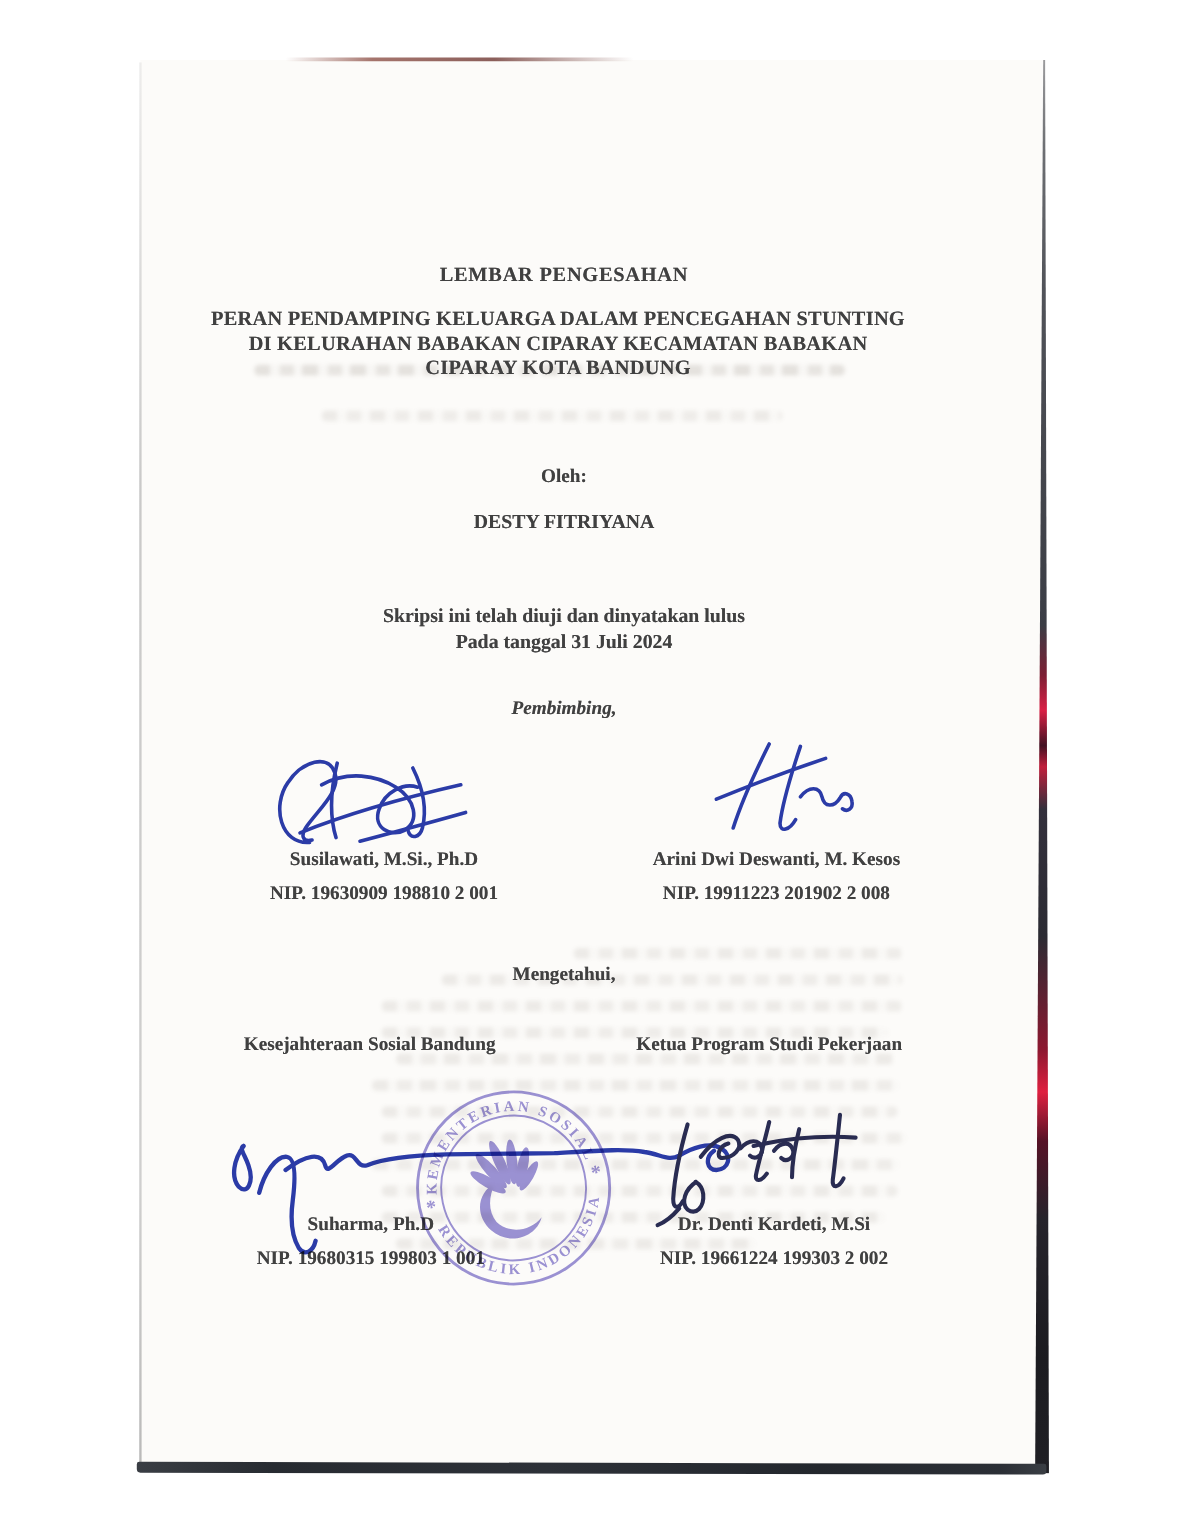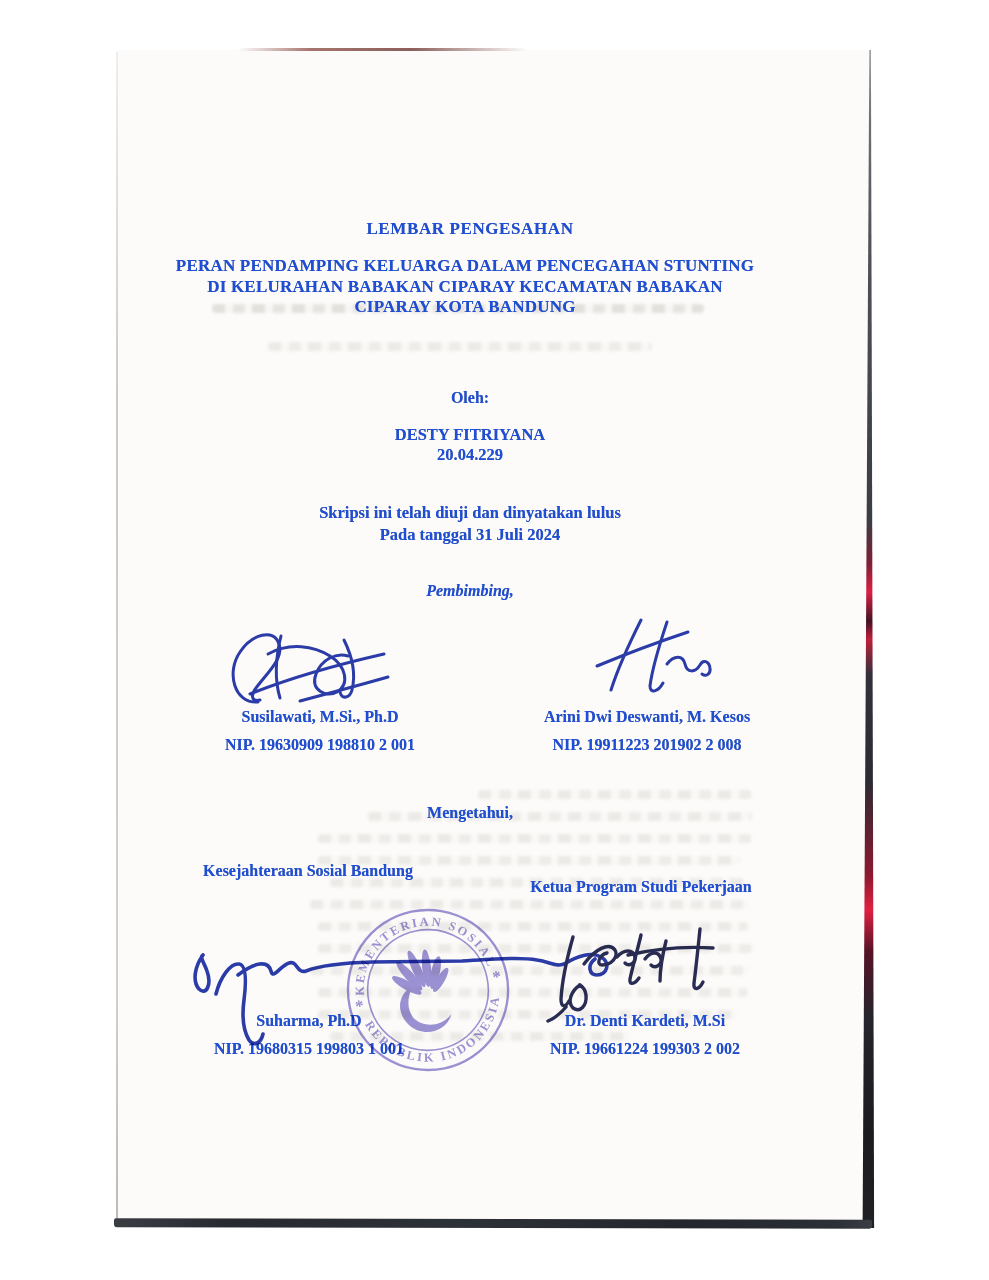--- a/index.html
+++ b/index.html
@@ -32,36 +32,36 @@
       #26242c 82%, #1b1b20 92%, #202025 100%);
   }
   .book-bottom-edge{
     position:absolute;left:114px;top:1219px;width:758px;height:9px;
     transform:rotate(0.12deg);
     background:linear-gradient(90deg,#3a3e44,#272b31 15%,#2d3138 45%,#23272d 75%,#2b2f36 95%,#3a3e44);
     border-radius:2px 2px 3px 3px;
   }
   
   .tx{
-    position:absolute;text-align:center;font-weight:700;color:#1d4ed8;
+    position:absolute;text-align:center;font-weight:700;color:#404040;
     text-shadow:0 0 .5px rgba(58,59,64,.55);
   }
   .heading{left:200px;top:219px;width:540px;font-size:17px;letter-spacing:.6px;}
   .thesis-title{left:160px;top:256px;width:610px;font-size:17px;line-height:20.5px;letter-spacing:.2px;}
   .by-label{left:200px;top:389px;width:540px;font-size:16px;}
   .author{left:200px;top:425px;width:540px;font-size:16.5px;line-height:20px;}
   .statement{left:180px;top:502px;width:580px;font-size:16.5px;line-height:22px;}
   .sup-label{left:200px;top:582px;width:540px;font-size:16px;font-style:italic;}
   .sig-name{font-size:16px;line-height:18px;}
   .sig-name .nip{margin-top:10px;}
   .sup-left{left:140px;top:708px;width:360px;}
   .sup-right{left:462px;top:708px;width:370px;}
   .ack-label{left:200px;top:804px;width:540px;font-size:16px;}
   .role-left{left:128px;top:860px;width:360px;font-size:16px;line-height:21.5px;}
-  .role-right{left:455px;top:860px;width:372px;font-size:16px;line-height:21.5px;margin-top:16px;}
+  .role-right{left:455px;top:860px;width:372px;font-size:16px;line-height:21.5px;}
   .off-left{left:144px;top:1012px;width:330px;}
   .off-right{left:465px;top:1012px;width:360px;}
   
   .ghost{
     position:absolute;height:9px;border-radius:4px;
     background:repeating-linear-gradient(90deg,
       rgba(125,114,102,.55) 0 13px, rgba(125,114,102,.10) 13px 21px,
       rgba(125,114,102,.48) 21px 33px, rgba(125,114,102,.08) 33px 40px);
     filter:blur(1.6px);opacity:.34;
   }
@@ -104,21 +104,20 @@
   <div class="tx thesis-title">
     <div>PERAN PENDAMPING KELUARGA DALAM PENCEGAHAN STUNTING</div>
     <div>DI KELURAHAN BABAKAN CIPARAY KECAMATAN BABAKAN</div>
     <div>CIPARAY KOTA BANDUNG</div>
   </div>
 
   <div class="tx by-label">Oleh:</div>
 
   <div class="tx author">
     <div>DESTY FITRIYANA</div>
-    <div>20.04.229</div>
   </div>
 
   <div class="tx statement">
     <div>Skripsi ini telah diuji dan dinyatakan lulus</div>
     <div>Pada tanggal 31 Juli 2024</div>
   </div>
 
   <div class="tx sup-label">Pembimbing,</div>
 
   <div class="tx sig-name sup-left">

